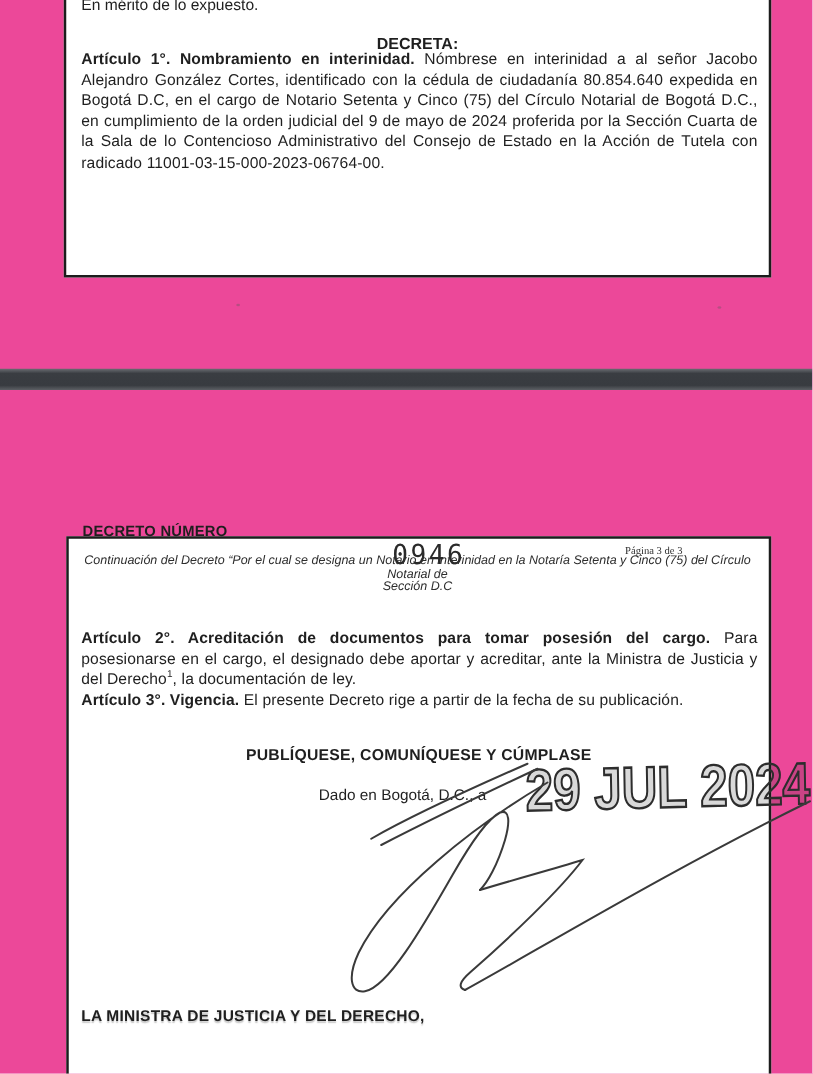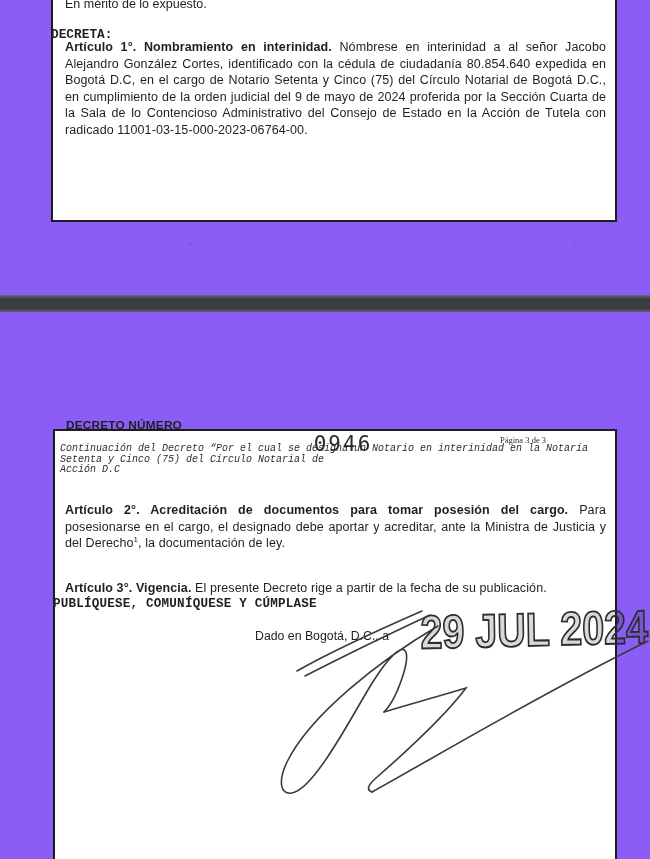--- a/index.html
+++ b/index.html
@@ -1,19 +1,19 @@
 <!DOCTYPE html>
 <html><head>
 <meta charset="utf-8">
 <style>
   html,body{margin:0;padding:0;background:#ffffff;}
   #screen{
     position:relative;
     width:650px;height:859px;
-    background:#8b5cf6;
+    background:#ec4899;
     overflow:hidden;
     font-family:"Liberation Sans", sans-serif;
     color:#1f1f1f;
   }
   .abs{position:absolute;}
   
   .page-box{
     position:absolute;
     border:2px solid #1c1c1c;
     background:#ffffff;
@@ -23,40 +23,40 @@
   #page2-box{left:53px;top:429px;width:564px;height:470px;}
   
   #divider-band{
     left:0;top:295px;width:650px;height:17px;
     background:linear-gradient(to bottom,#6a6d72 0%,#3a3d42 22%,#383b40 78%,#5c5f64 100%);
   }
   
   .t12{font-size:12.5px;line-height:16.6px;letter-spacing:0.1px;}
   .bold{font-weight:bold;}
   .just{text-align:justify;text-justify:inter-word;}
-  .center{text-align:left;font-family:Liberation Mono, monospace;}
+  .center{text-align:center;}
   #intro-line{left:65px;top:-3px;width:540px;font-size:12.5px;}
   #decreta-heading{left:51px;top:27px;width:566px;font-size:12.8px;}
   #article1-para{left:65px;top:39px;width:541px;}
   
   #decreto-label{left:66px;top:418px;font-size:11.8px;letter-spacing:0.2px;}
   #decreto-number{
     left:278px;top:432px;width:130px;text-align:center;
     font-family:"DejaVu Sans Mono", monospace;
     font-size:21px;letter-spacing:2px;color:#2a2a2a;
     transform:scaleY(1.05);
   }
   #page-indicator{left:500px;top:435px;width:80px;font-size:8.5px;color:#2e2e2e;font-family:Liberation Serif, serif;}
   #continuation{
     left:60px;top:444px;width:548px;
     font-size:10px;line-height:10.5px;font-style:italic;color:#2d2d2d;
   }
   #article2-para{left:65px;top:502px;width:541px;}
   #article2-para sup{font-size:8px;line-height:0;}
-  #article3-para{left:65px;top:580px;width:541px;}
+  #article3-para{left:65px;top:552px;width:541px;}
   #publish-line{left:53px;top:597px;width:564px;font-size:12.6px;letter-spacing:0.2px;}
   #dado-line{left:255px;top:629px;font-size:12.3px;}
   
   #date-stamp{
     left:420px;top:606px;width:240px;
     font-size:42px;font-weight:bold;white-space:nowrap;
     color:rgba(45,45,45,0.18);
     -webkit-text-stroke:1.7px #2d2d2d;
     letter-spacing:0px;
     transform:scale(0.94,1.12) rotate(-1.2deg);
@@ -93,21 +93,21 @@
   <div id="page2-box" class="page-box"></div>
 
   <div id="decreto-label" class="abs bold">DECRETO NÚMERO</div>
 
   <div id="decreto-number" class="abs">0946</div>
 
   <div id="page-indicator" class="abs">Página 3 de 3</div>
 
   <div id="continuation" class="abs center">
     <span>Continuación del Decreto “Por el cual se designa un Notario en interinidad en la  Notaría Setenta y Cinco (75) del Círculo Notarial de</span><br>
-    <span>Acción D.C</span>
+    <span>Sección D.C</span>
   </div>
 
   <div id="article2-para" class="abs t12 just">
     <span class="bold">Artículo 2°. Acreditación de documentos para tomar posesión del cargo.</span><span> Para posesionarse en el cargo, el designado debe aportar y acreditar, ante la Ministra de Justicia y del Derecho</span><sup>1</sup><span>, la documentación de ley.</span>
   </div>
 
   <div id="article3-para" class="abs t12">
     <span class="bold">Artículo 3°. Vigencia.</span><span> El presente Decreto rige a partir de la fecha de su publicación.</span>
   </div>
 
@@ -124,14 +124,15 @@
       <path d="M 305,676 C 340,658 398,630 430,615"></path>
 
       <path d="M 438,626 C 380,660 310,715 287,762 C 278,781 280,795 292,793 C 310,790 338,742 362,700 C 378,672 390,655 400,650 C 408,647 408,658 404,672 C 398,692 390,706 384,712"></path>
 
       <path d="M 384,712 C 410,704 440,696 466,688 C 448,712 408,750 376,778 C 368,785 366,790 372,792"></path>
 
       <path d="M 372,792 C 430,760 540,694 648,641"></path>
     </g>
   </svg>
 
+  <div id="minister-line" class="abs bold">LA MINISTRA DE JUSTICIA Y DEL DERECHO,</div>
 
 </div>
 
 </body></html>

